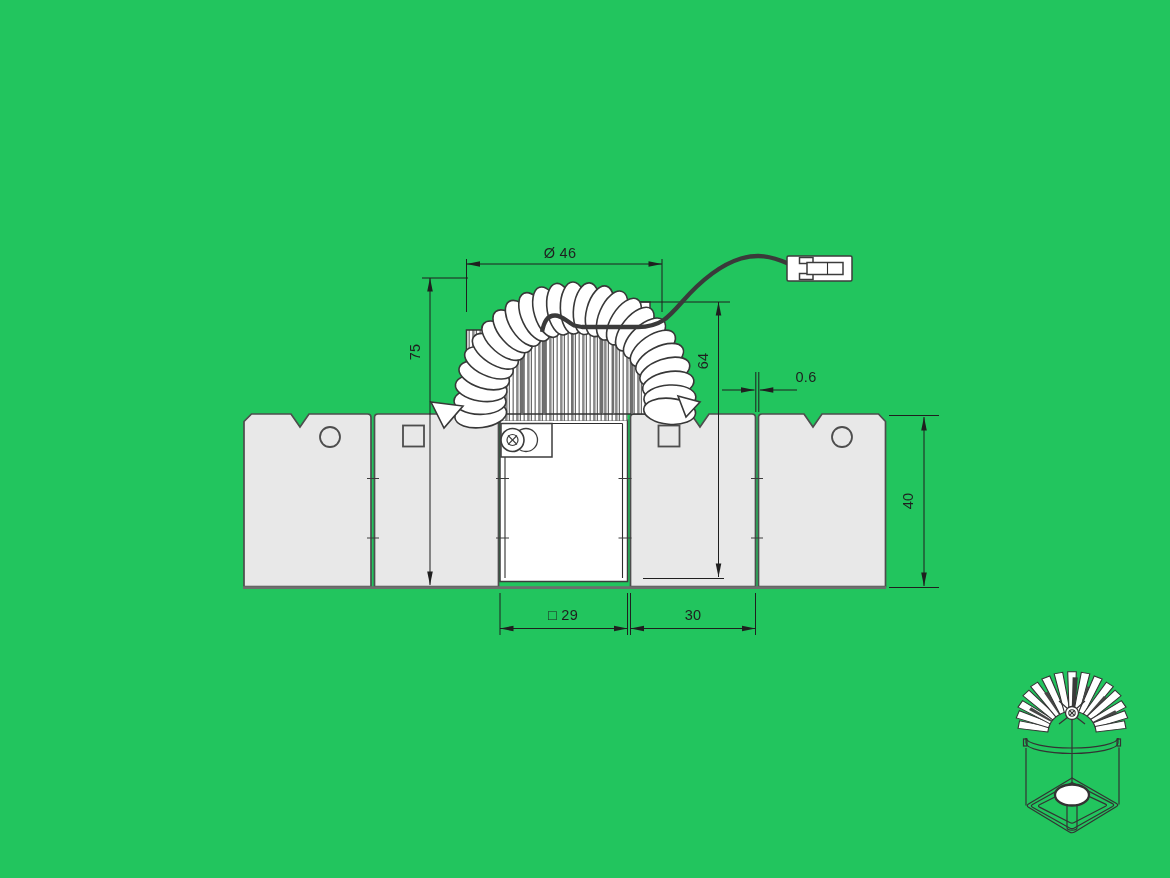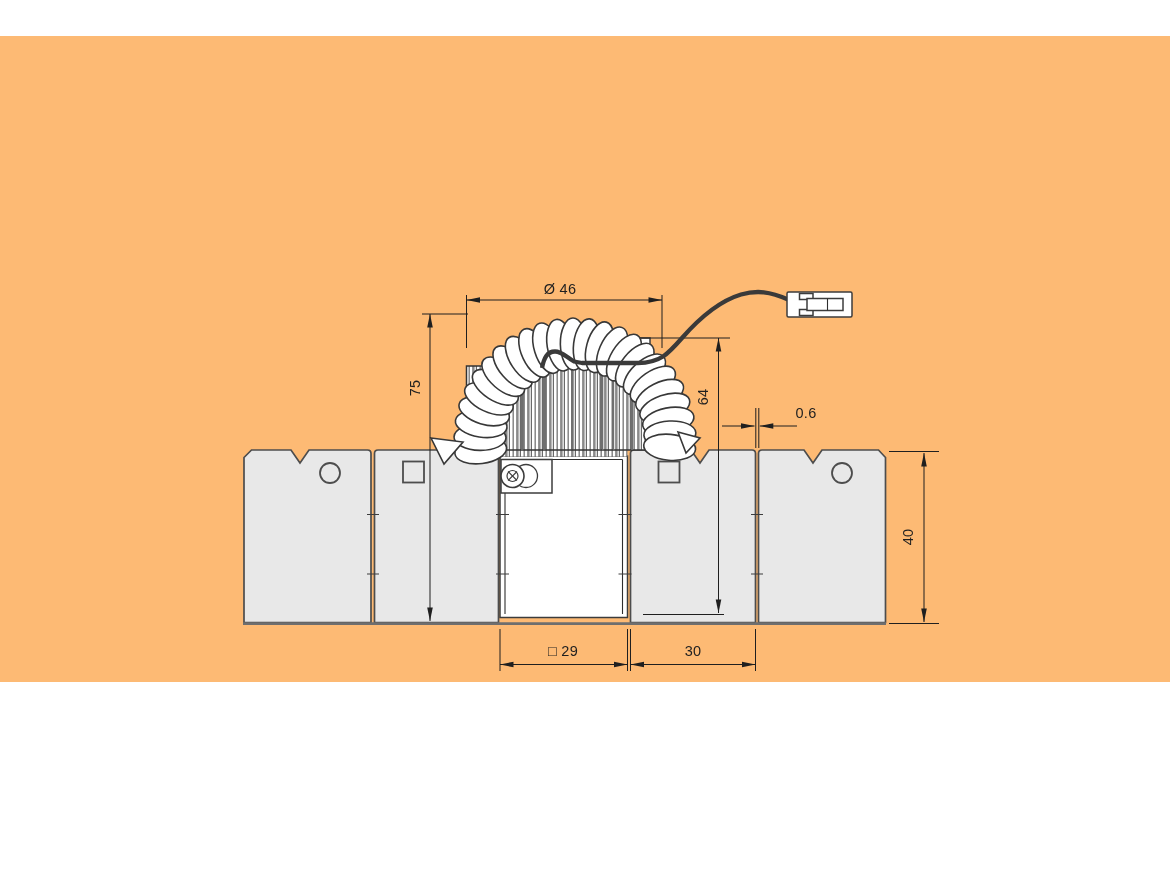--- a/index.html
+++ b/index.html
@@ -1,17 +1,17 @@
 <!DOCTYPE html>
 <html><head>
 <meta charset="utf-8">
 <style>
   html,body{margin:0;padding:0;background:#fff;}
-  .stage{position:relative;width:1170px;height:646px;background:#fdba74;overflow:hidden;
-         font-family:"Liberation Sans",sans-serif;margin-top:36px;}
+  .stage{position:relative;width:1170px;height:878px;background:#22c55e;overflow:hidden;
+         font-family:"Liberation Sans",sans-serif;}
   svg{display:block;}
   text{font-family:"Liberation Sans",sans-serif;font-size:14.5px;fill:#1f1f1f;letter-spacing:.3px;}
   .dimline{stroke:#1f1f1f;stroke-width:1;fill:none;}
   .thin{stroke:#2e2e2e;stroke-width:1.1;fill:none;}
   .edge{stroke:#3c3c3c;stroke-width:1.5;fill:#fff;}
   .panel{fill:#e8e8e8;stroke:#4d4d4d;stroke-width:1.7;}
   .sym{fill:none;stroke:#4d4d4d;stroke-width:1.8;}
   .coil{fill:#fff;stroke:#383838;stroke-width:1.6;}
   .iso{stroke:#333;stroke-width:1.2;fill:none;}
   .isofin{fill:#fff;stroke:#333;stroke-width:1.1;}

